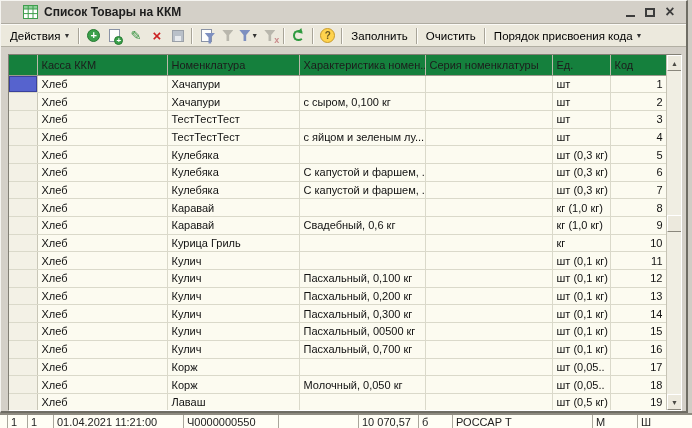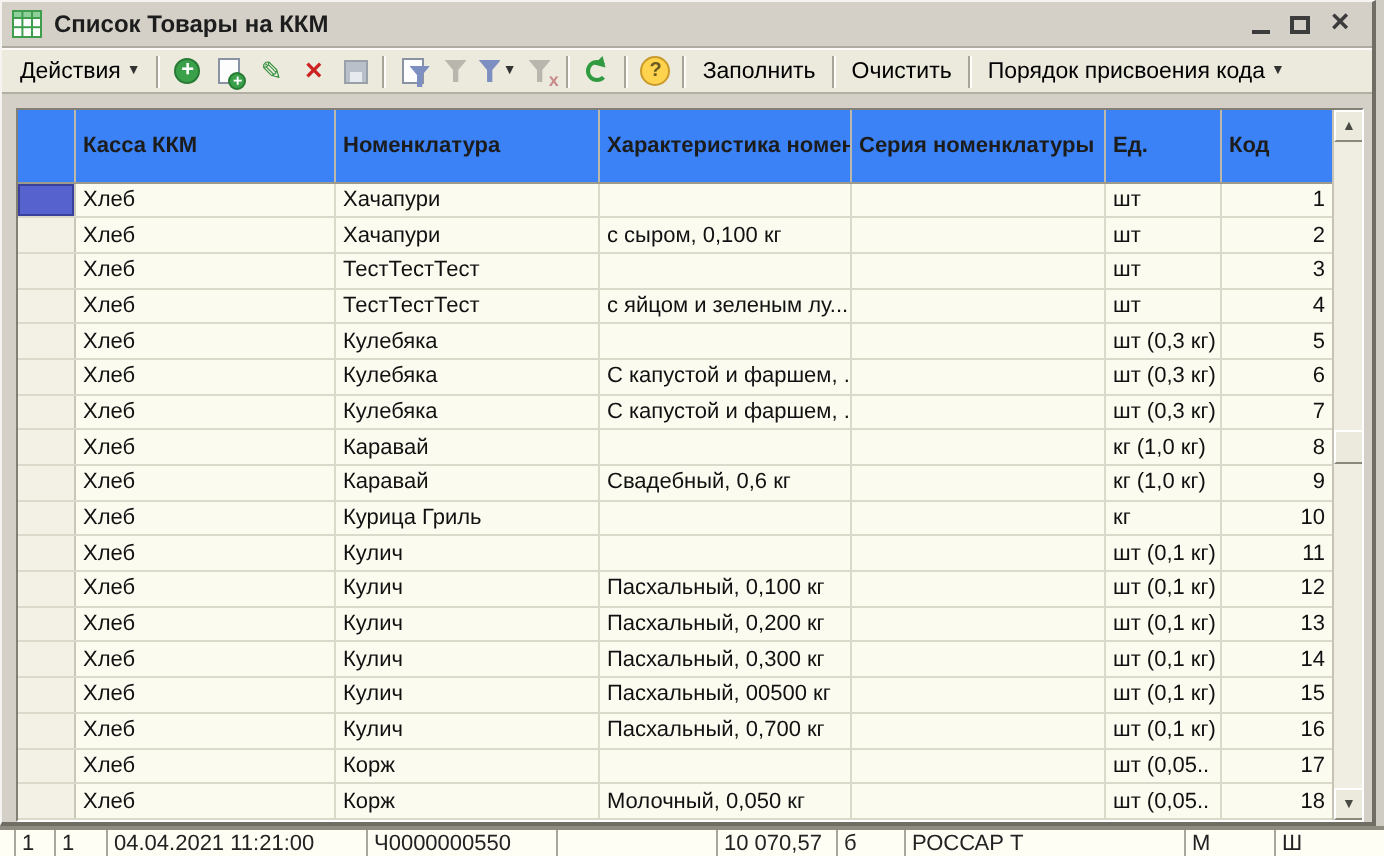--- a/index.html
+++ b/index.html
@@ -14,21 +14,21 @@
   .bgcell:nth-child(4){width:130px;} .bgcell:nth-child(5){width:95px;} .bgcell:nth-child(6){width:80px;}
   .bgcell:nth-child(7){width:60px; text-align:left;} .bgcell:nth-child(8){width:34px;}
   .bgcell:nth-child(9){width:140px;} .bgcell:nth-child(10){width:45px;} .bgcell:nth-child(11){flex:1; border-right:none;}
 
   
   .window { position:absolute; left:0; top:0; width:688px; height:413px; background:#d4d0c8;
             border-top:1px solid #f5f4f0; border-left:1px solid #f5f4f0;
             border-right:2px solid #6f6d64; border-bottom:2px solid #6f6d64; }
 
   
-  .titlebar { height:23px; display:flex; align-items:center; padding:0 6px 0 5px; background:#d4d0c8; border-bottom:1px solid #aeaba1; }
+  .titlebar { height:23px; display:flex; align-items:center; padding:0 6px 0 22px; background:#d4d0c8; border-bottom:1px solid #aeaba1; }
   .title-icon { width:15px; height:14px; margin-right:6px; flex:none; }
   .title-text { font-size:12px; font-weight:bold; color:#1d1d1d; white-space:nowrap; }
   .title-spacer { flex:1; }
   .winbtn { width:20px; height:18px; display:flex; align-items:center; justify-content:center; color:#3c3c3c; cursor:default; }
   .min-glyph { width:9px; height:2px; background:#3c3c3c; margin-top:8px; }
   .max-glyph { width:10px; height:9px; border:2px solid #3c3c3c; }
   .close-glyph { font-size:16px; font-weight:bold; line-height:14px; }
 
   
   .toolbar { height:23px; display:flex; align-items:center; background:#ece9dd; border-top:1px solid #fbfaf6; border-bottom:1px solid #b2afa3; padding:0 4px; }
@@ -47,22 +47,22 @@
   .funnel.gray { background:#b9b7ad; }
   .mini-x { position:absolute; right:0; bottom:1px; color:#c98a8a; font-size:9px; font-weight:bold; line-height:8px; }
   .refresh { width:11px; height:11px; border:2px solid #2f9a3f; border-radius:50%; border-right-color:transparent; position:relative; }
   .refresh:after { content:""; position:absolute; right:-4px; top:-2px; border:3px solid transparent; border-left:5px solid #2f9a3f; transform:rotate(45deg); }
   .help { width:15px; height:15px; border-radius:50%; background:#ffd34d; border:1px solid #c89a2a; color:#6b5a20; font-weight:bold; font-size:10px; line-height:13px; text-align:center; }
 
   
   .table-wrap { position:absolute; left:7px; top:53px; width:674px; height:357px; background:#fcfbf0;
                 border-top:1px solid #827f75; border-left:1px solid #827f75; border-right:1px solid #fff; border-bottom:1px solid #fff; overflow:hidden; }
   table.grid { border-collapse:collapse; table-layout:fixed; width:658px; }
-  .grid th { height:36px; background:#3b82f6; border-right:1px solid #bcb9aa; border-bottom:1px solid #9c998d;
-             font-size:11px; font-weight:bold; color:#1c1c1c; text-align:left; padding:0 4px; white-space:nowrap; overflow:hidden; }
+  .grid th { height:20px; background:#15803d; border-right:1px solid #bcb9aa; border-bottom:1px solid #9c998d;
+             font-size:11px; font-weight:normal; color:#1c1c1c; text-align:left; padding:0 4px; white-space:nowrap; overflow:hidden; }
   .grid td { height:17.7px; border-right:1px solid #dad9ca; border-bottom:1px solid #dad9ca; font-size:11px; color:#111;
              padding:0 4px; white-space:nowrap; overflow:hidden; background:#fcfbf0; }
   .grid td.col-marker { padding:0; background:#f3f1e6; border-right:1px solid #c9c7b8; }
   .grid th.col-marker { border-right:1px solid #bcb9aa; }
   .marker { display:block; width:100%; height:100%; }
   .marker.sel { background:#5663ce; border:1px solid #39419c; }
   td.c-kod { text-align:right; }
 
   
   .vscroll { position:absolute; top:0; right:0; width:15px; height:100%; background:#f0eee3; border-left:1px solid #c6c3b5; }
@@ -71,21 +71,21 @@
   .sthumb { position:absolute; left:0; top:160px; width:15px; height:17px; background:#ece9dd; border:1px solid #fff; border-right-color:#8a877c; border-bottom-color:#8a877c; }
 </style>
 </head>
 <body>
 
 <div class="right-bg"></div>
 <div class="bg-row">
     <div class="bgcell"></div>
     <div class="bgcell">1</div>
     <div class="bgcell">1</div>
-    <div class="bgcell">04.04.2021 11:21:00</div>
+    <div class="bgcell">01.04.2021 11:21:00</div>
     <div class="bgcell">Ч0000000550</div>
     <div class="bgcell"></div>
     <div class="bgcell">10 070,57</div>
     <div class="bgcell">б</div>
     <div class="bgcell">РОССАР Т</div>
     <div class="bgcell">М</div>
     <div class="bgcell">Ш</div>
   </div>
 
 <div class="window">

